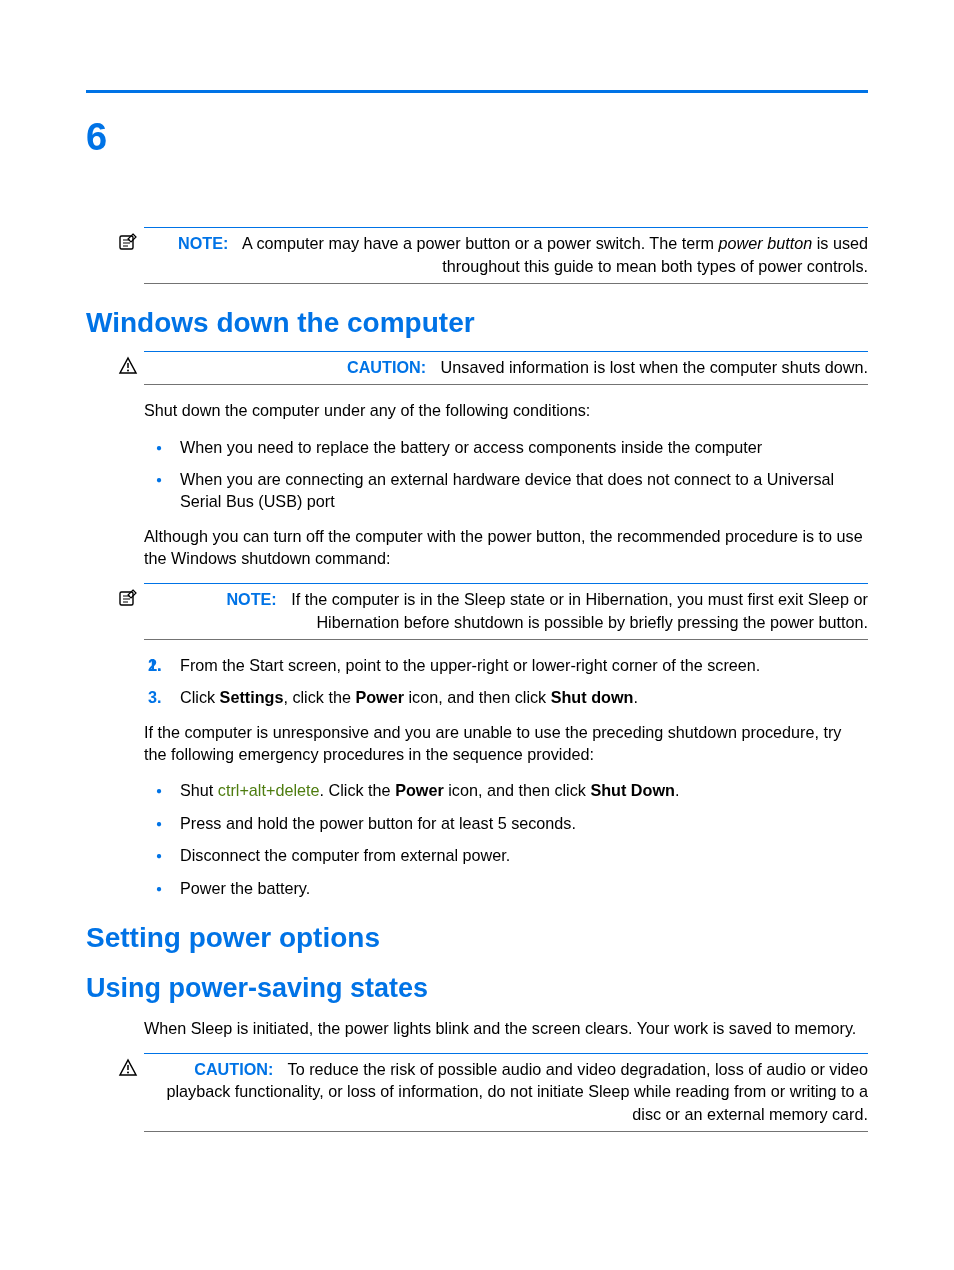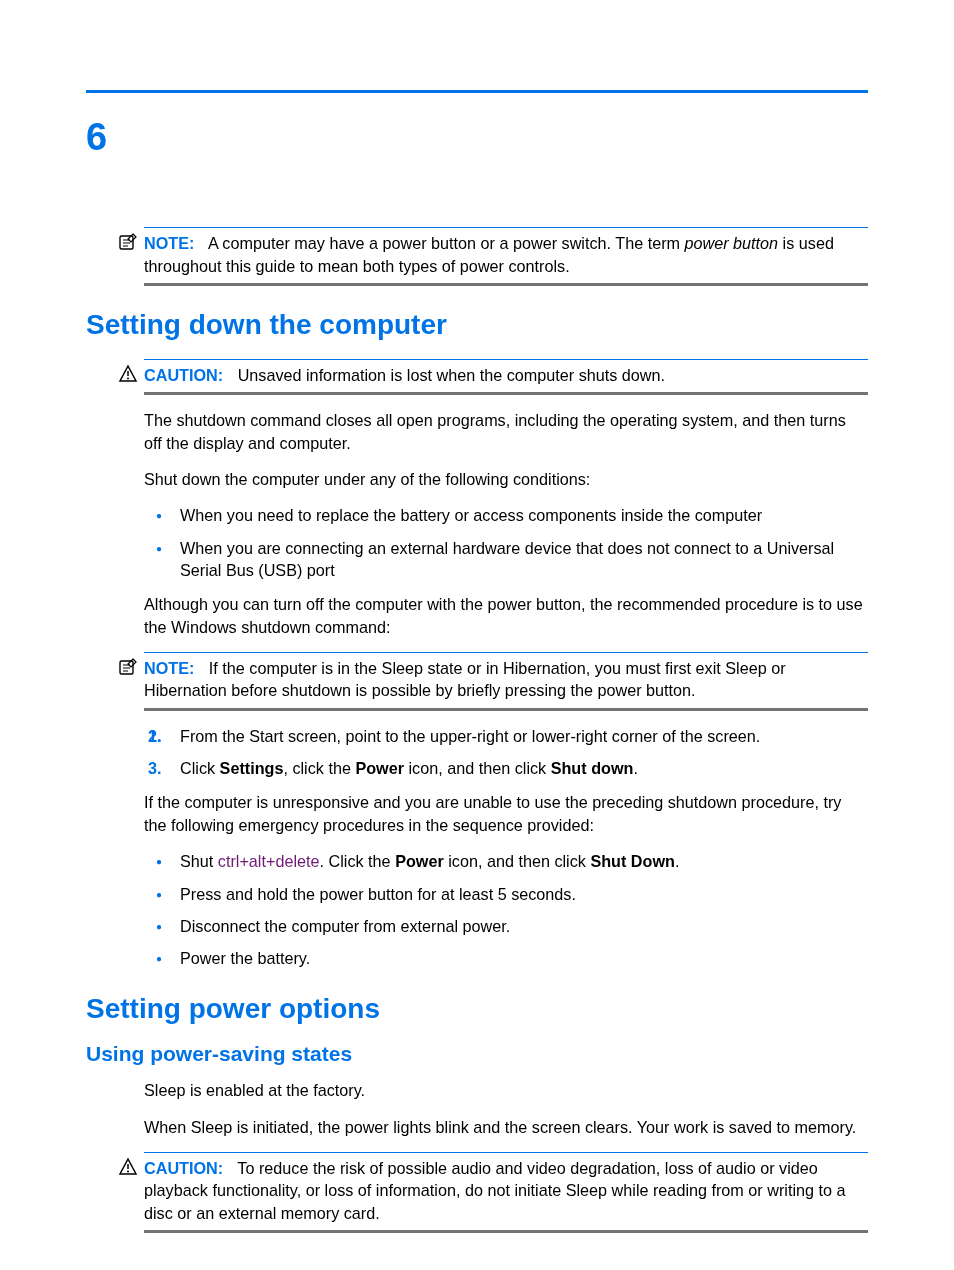--- a/index.html
+++ b/index.html
@@ -33,32 +33,33 @@
   }
   .section-h2 {
     color: #0073e6;
     font-weight: 700;
     font-size: 28px;
     margin: 20px 0 8px 0;
   }
   .section-h3 {
     color: #0073e6;
     font-weight: 700;
-    font-size: 21px;
+    font-size: 27px;
     margin: 12px 0 10px 0;
   }
   .content-block {
     margin-left: 58px;
   }
   .callout {
     border-top: 1px solid #0073e6;
-    border-bottom: 3px solid #737373;
+    border-bottom: 1px solid #737373;
     padding: 4px 0 6px 0;
-    margin: 14px 0 14px 0;
-    position: relative;
+    margin: 8px 0 14px 0;
+    position: relative;
+    text-align: right;
   }
   .callout-icon {
     position: absolute;
     left: -26px;
     top: 4px;
     width: 20px;
     height: 20px;
   }
   .callout-label {
     color: #0073e6;
@@ -98,21 +99,21 @@
     margin-bottom: 10px;
   }
   ol.steps > li .num {
     position: absolute;
     left: 4px;
     top: 0;
     color: #0073e6;
     font-weight: 700;
   }
   .kbd {
-    color: #701a75;
+    color: #4d7c0f;
   }
   b { font-weight: 700; }
   i { font-style: italic; }
 </style>
 </head>
 <body>
 
 <div class="page">
 
   <div class="top-rule"></div>
@@ -127,37 +128,36 @@
           <rect x="2" y="4" width="13" height="13" rx="1.5" fill="none" stroke="#000" stroke-width="1.4"></rect>
           <path d="M5 8 L12 8 M5 11 L12 11 M5 14 L10 14" stroke="#000" stroke-width="1.2"></path>
           <path d="M15 2 L18 5 L13 10 L10 7 Z" fill="none" stroke="#000" stroke-width="1.2"></path>
         </svg>
       </span>
       <span class="callout-label">NOTE:</span>
       <span>A computer may have a power button or a power switch. The term </span><i>power button</i><span> is used throughout this guide to mean both types of power controls.</span>
     </div>
   </div>
 
-  <h2 class="section-h2">Setting down the computer</h2>
+  <h2 class="section-h2">Windows down the computer</h2>
 
   <div class="content-block">
 
     <div class="callout">
       <span class="callout-icon">
         <svg viewBox="0 0 20 20" width="20" height="20">
           <path d="M10 2 L18 17 L2 17 Z" fill="none" stroke="#000" stroke-width="1.5"></path>
           <line x1="10" y1="7" x2="10" y2="12" stroke="#000" stroke-width="1.5"></line>
           <circle cx="10" cy="14.5" r="1" fill="#000"></circle>
         </svg>
       </span>
       <span class="callout-label">CAUTION:</span>
       <span>Unsaved information is lost when the computer shuts down.</span>
     </div>
 
-    <p class="para">The shutdown command closes all open programs, including the operating system, and then turns off the display and computer.</p>
     <p class="para">Shut down the computer under any of the following conditions:</p>
 
     <ul class="bullets">
       <li>When you need to replace the battery or access components inside the computer</li>
       <li>When you are connecting an external hardware device that does not connect to a Universal Serial Bus (USB) port</li>
     </ul>
 
     <p class="para">Although you can turn off the computer with the power button, the recommended procedure is to use the Windows shutdown command:</p>
 
     <div class="callout">
@@ -193,21 +193,20 @@
       <li>Power the battery.</li>
     </ul>
 
   </div>
 
   <h2 class="section-h2">Setting power options</h2>
 
   <h3 class="section-h3">Using power-saving states</h3>
 
   <div class="content-block">
-    <p class="para">Sleep is enabled at the factory.</p>
     <p class="para">When Sleep is initiated, the power lights blink and the screen clears. Your work is saved to memory.</p>
 
     <div class="callout">
       <span class="callout-icon">
         <svg viewBox="0 0 20 20" width="20" height="20">
           <path d="M10 2 L18 17 L2 17 Z" fill="none" stroke="#000" stroke-width="1.5"></path>
           <line x1="10" y1="7" x2="10" y2="12" stroke="#000" stroke-width="1.5"></line>
           <circle cx="10" cy="14.5" r="1" fill="#000"></circle>
         </svg>
       </span>

